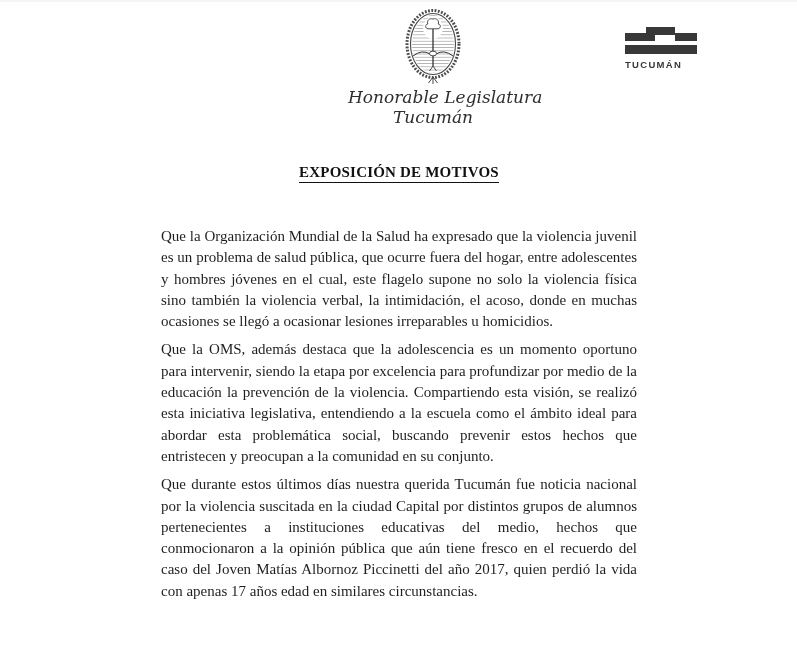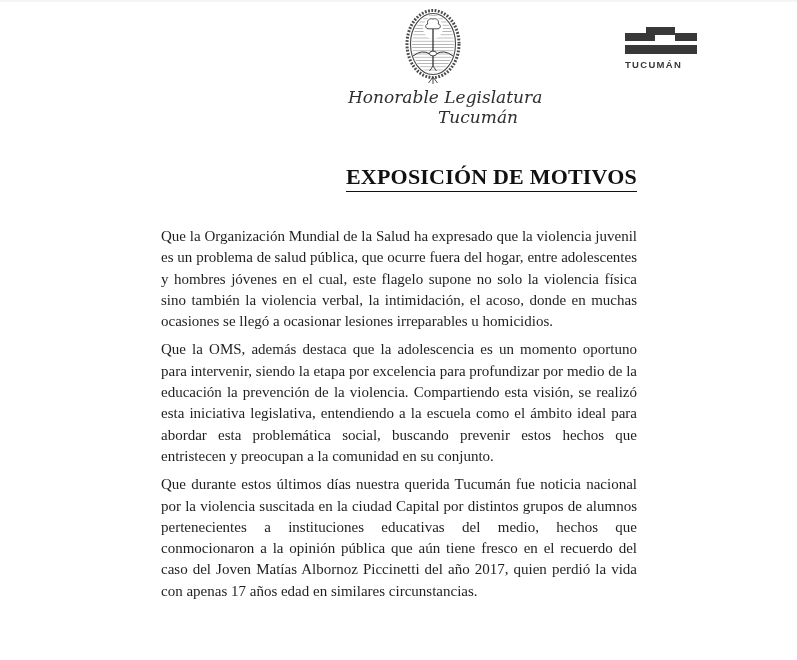--- a/index.html
+++ b/index.html
@@ -14,21 +14,21 @@
     background: #ffffff;
     border-top: 2px solid #f4f5f6;
     font-family: "Liberation Serif", serif;
     color: #1f1f1f;
   }
   
   .emblem {
     position: absolute;
     left: 348px; top: 6px;
     width: 170px;
-    text-align: right;
+    text-align: center;
   }
   .emblem svg { display: block; margin: 0 auto; }
   .emblem-caption {
     font-family: "DejaVu Serif", serif;
     font-style: italic;
     color: #2e2e2e;
     white-space: nowrap;
   }
   .emblem-caption.line1 { font-size: 17px; margin-top: 1px; }
   .emblem-caption.line2 { font-size: 17px; margin-top: 0px; }
@@ -47,23 +47,23 @@
     letter-spacing: 1.3px;
     color: #383838;
     white-space: nowrap;
   }
   
   .doc-title {
     position: absolute;
     left: 161px; top: 162px;
     width: 476px;
     margin: 0;
-    text-align: right;
+    text-align: center;
     font-family: "Liberation Serif", serif;
-    font-size: 22px;
+    font-size: 15px;
     font-weight: bold;
     color: #111111;
     letter-spacing: 0.2px;
   }
   .doc-title .underlined {
     display: inline-block;
     border-bottom: 1.6px solid #111111;
     padding-bottom: 1px;
   }
   

